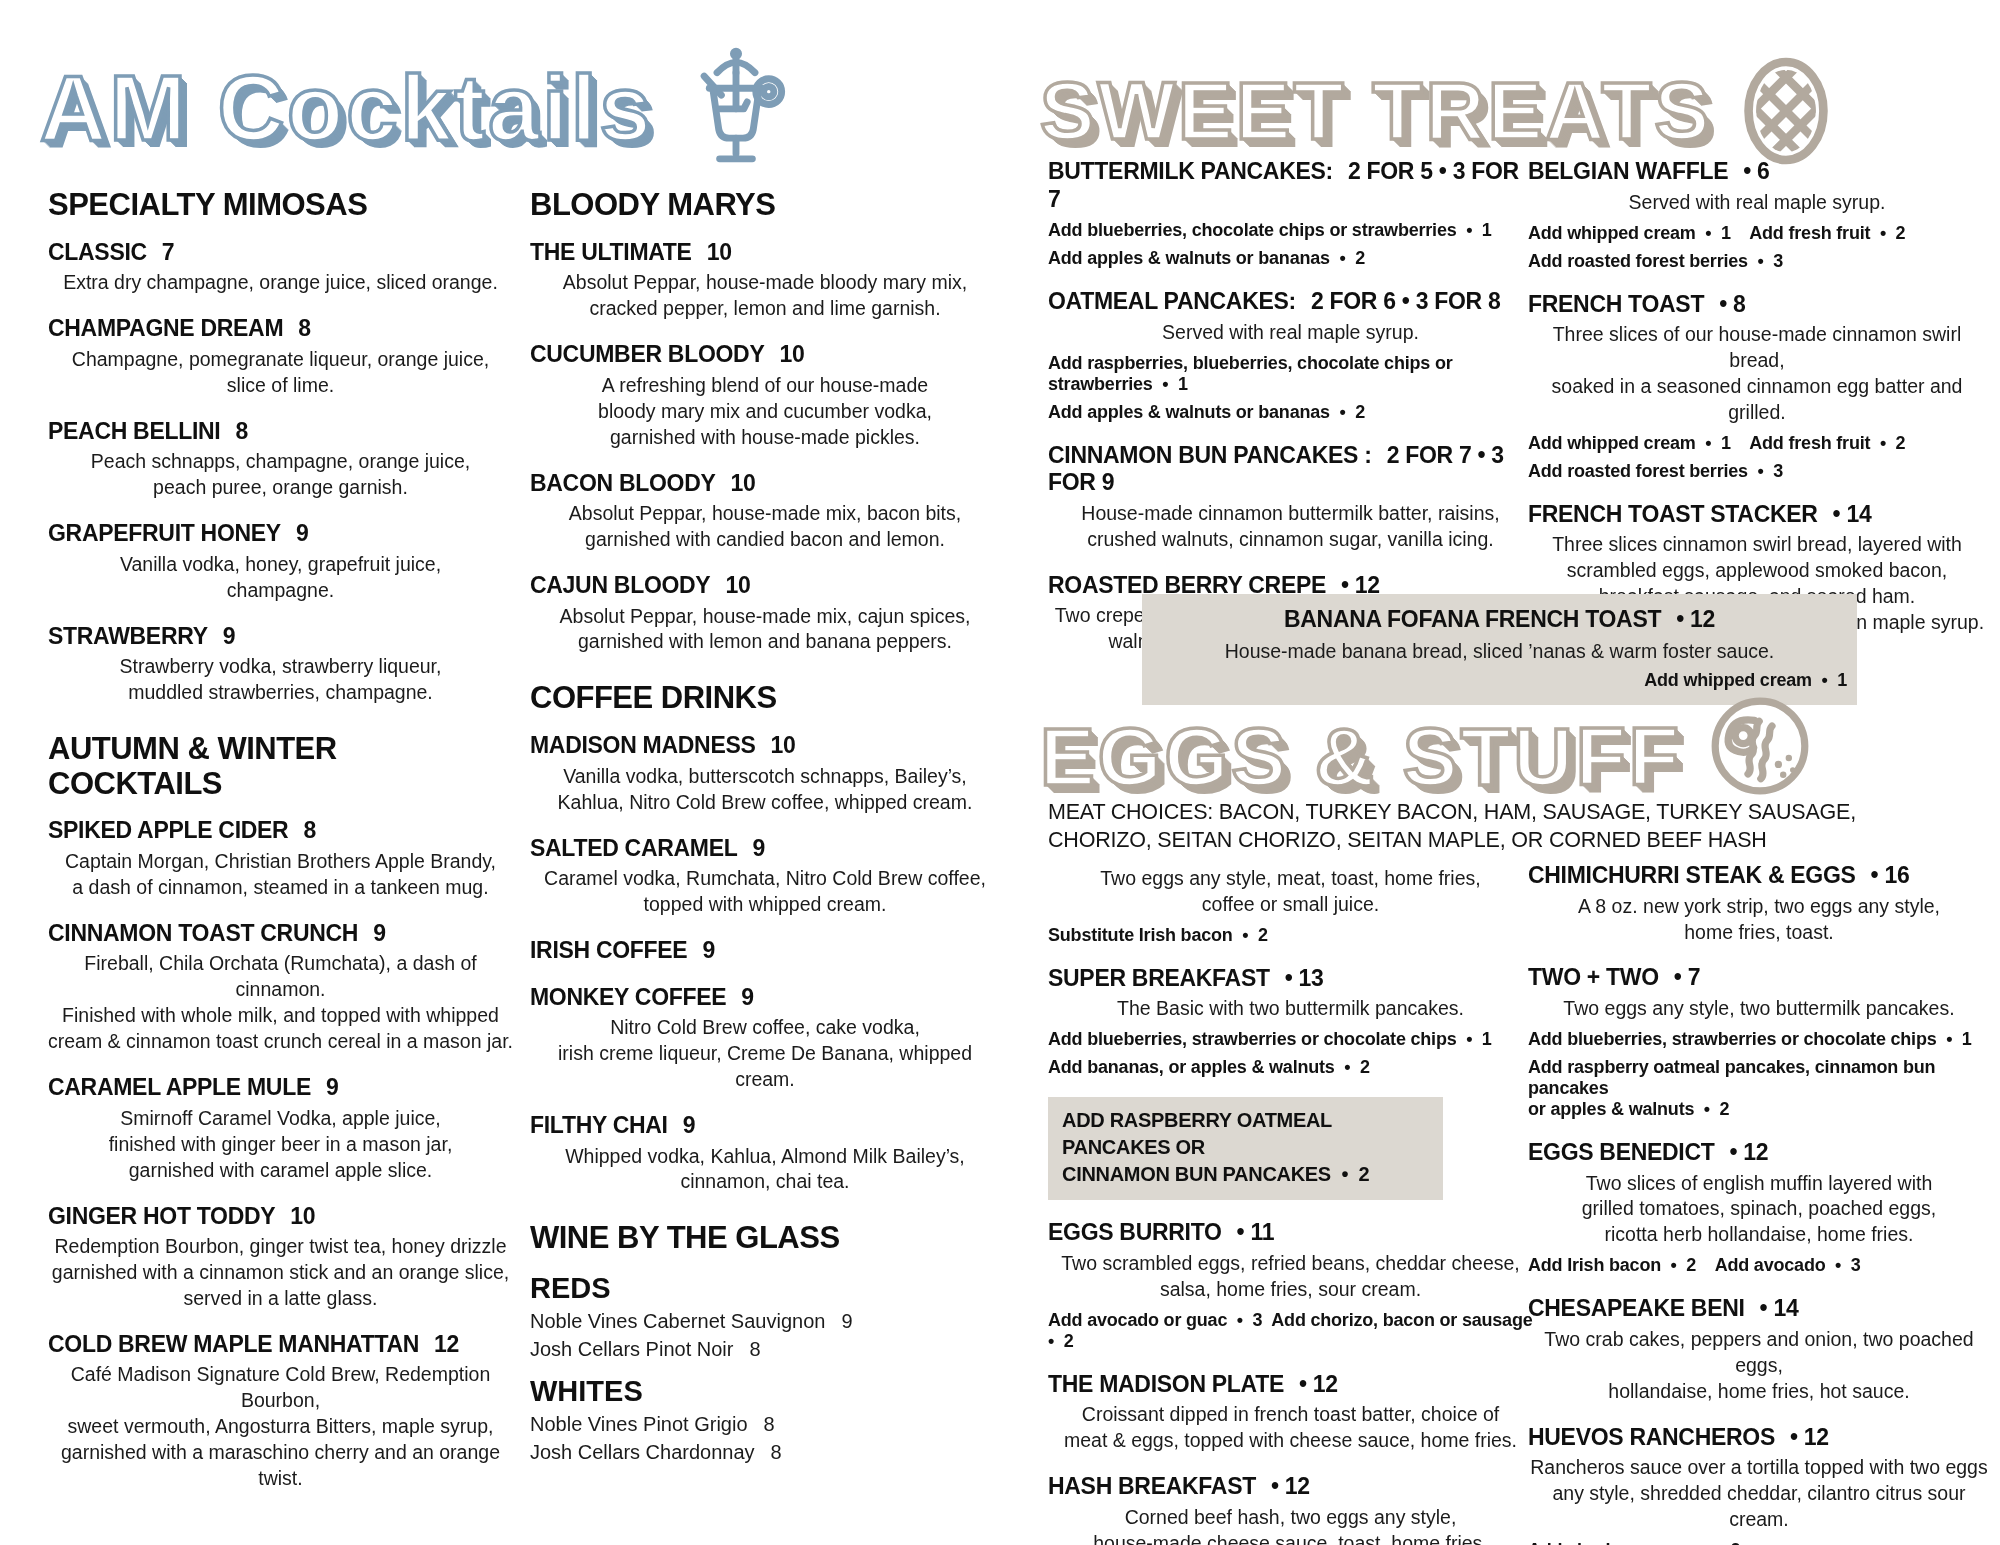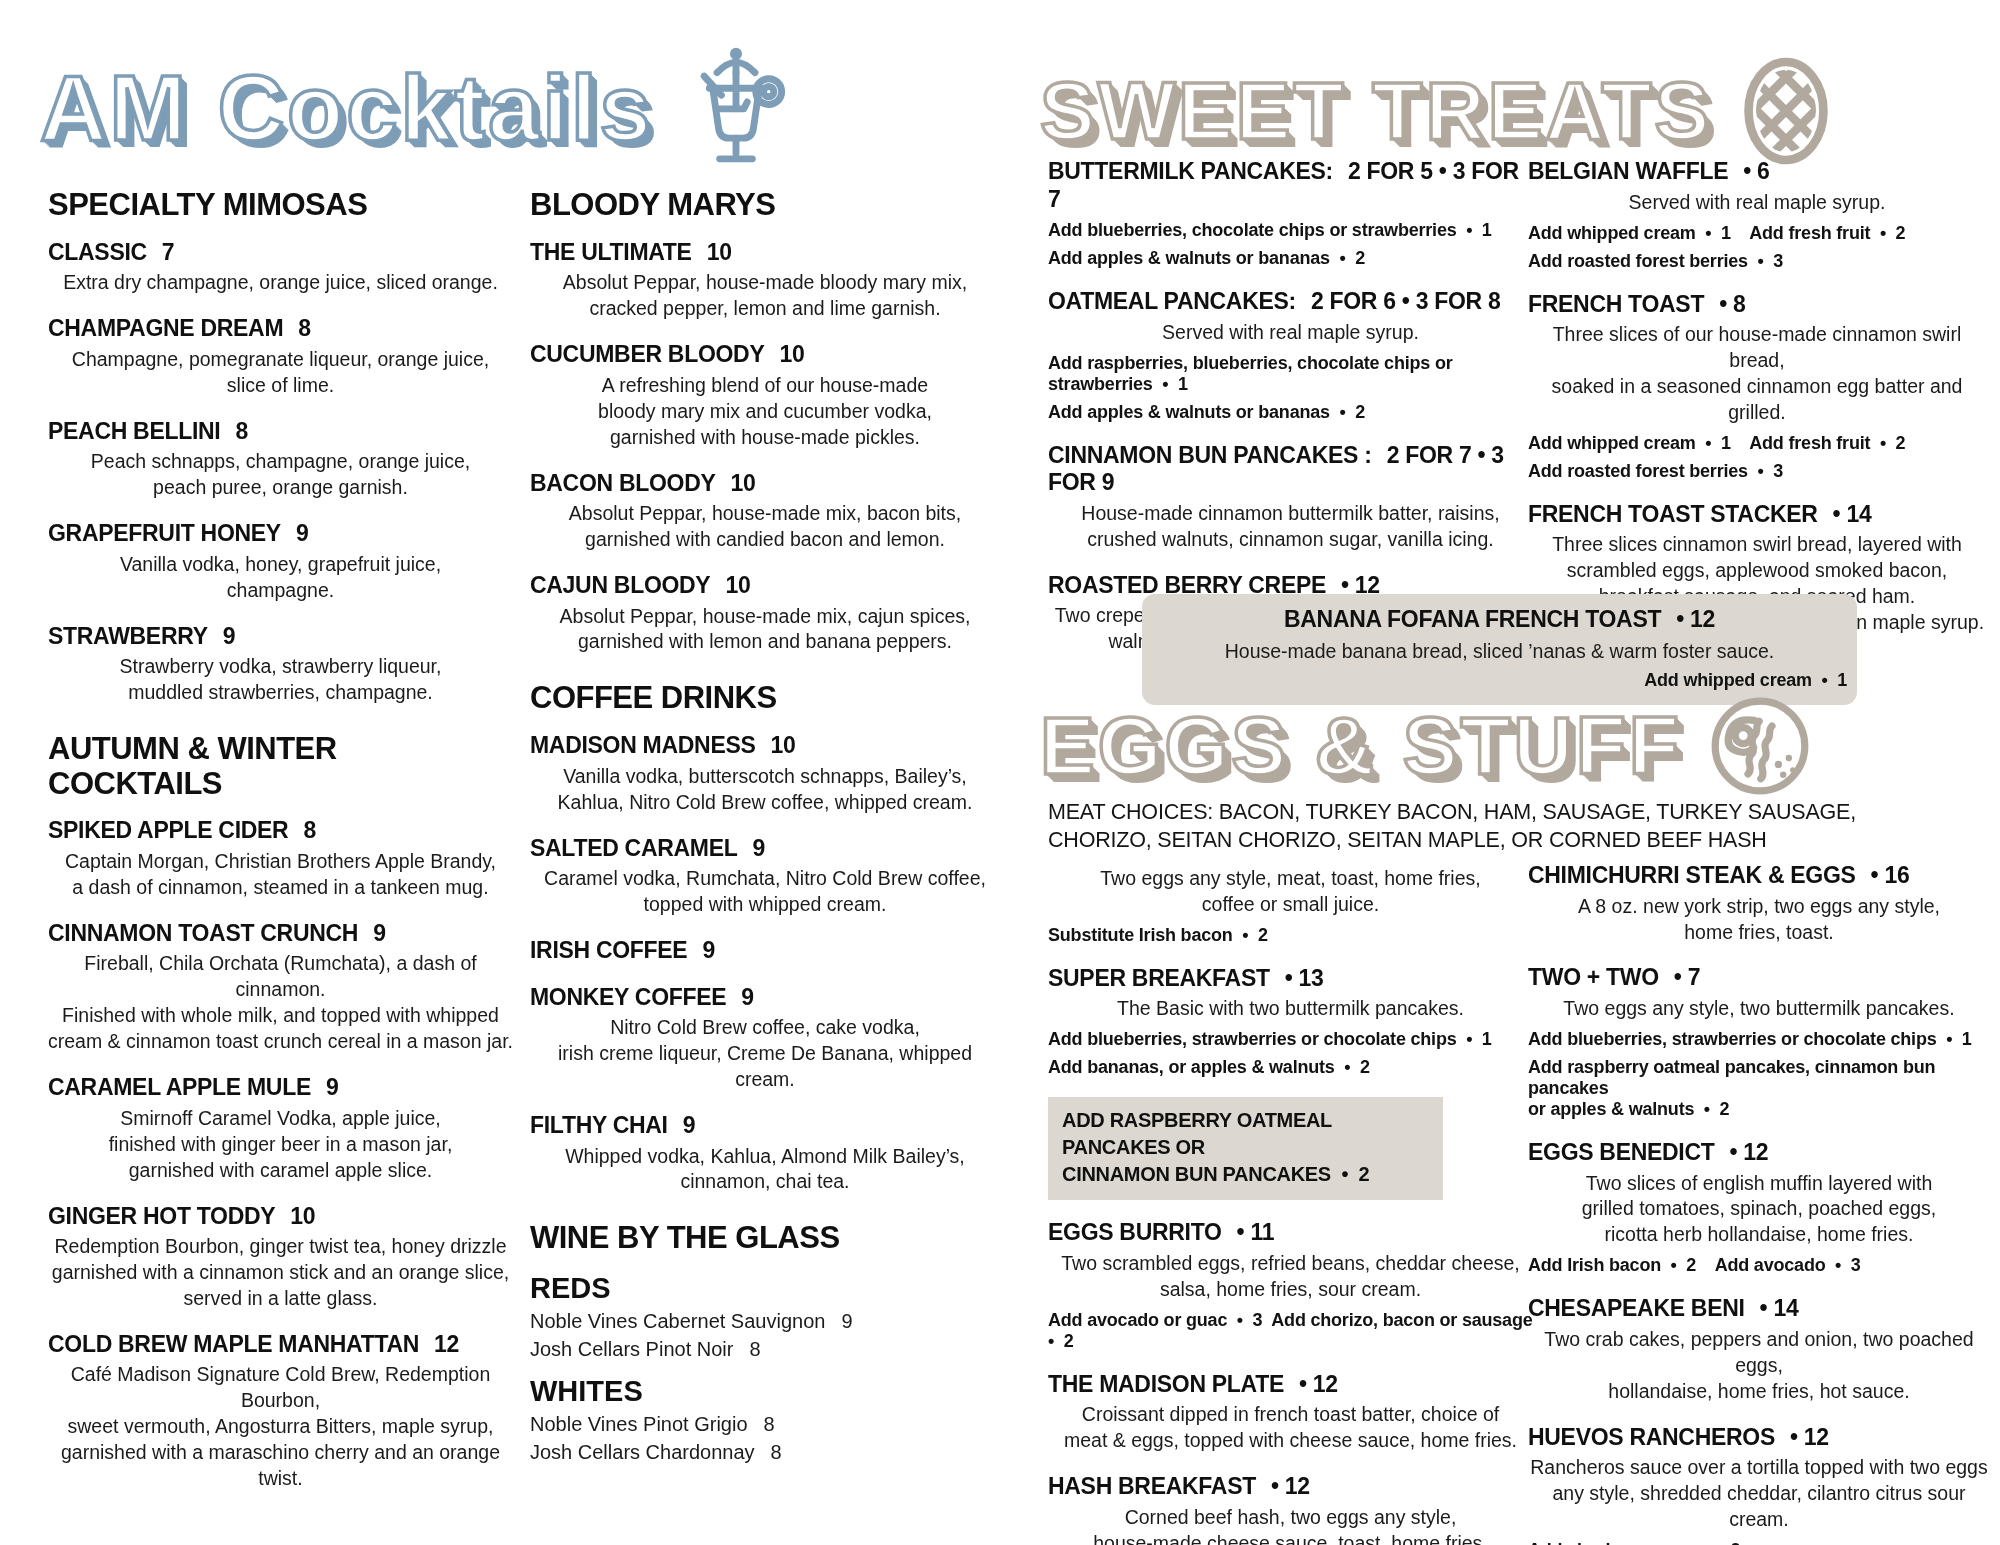--- a/index.html
+++ b/index.html
@@ -24,40 +24,40 @@
   .bubble-blue .t{
     -webkit-text-stroke:3.5px var(--blue);
     text-shadow:2px 2px 0 var(--blue),3px 3px 0 var(--blue),4px 4px 0 var(--blue),5px 5px 0 var(--blue),6px 6px 0 var(--blue),7px 7px 0 var(--blue);
   }
   .bubble-tan .t{
     -webkit-text-stroke:3.5px var(--tan);
     text-shadow:2px 2px 0 var(--tan),3px 3px 0 var(--tan),4px 4px 0 var(--tan),5px 5px 0 var(--tan),6px 6px 0 var(--tan),7px 7px 0 var(--tan),8px 8px 0 var(--tan);
   }
   .am-title{left:40px;top:46px;font-size:92px;}
   .sweet-title{left:1040px;top:53px;font-size:82px;}
-  .eggs-title{left:1040px;top:694px;font-size:82px;}
+  .eggs-title{left:1040px;top:694px;font-size:82px;align-items:flex-end;}
   
   .section-h{
     font-size:31px;font-weight:700;letter-spacing:-0.5px;line-height:1.12;
     margin:26px 0 16px 0;white-space:pre-wrap;
   }
   .section-h.first{margin-top:0;}
   .item{margin-bottom:19px;}
   .ih{font-size:23px;font-weight:700;letter-spacing:-0.3px;line-height:1.2;}
   .ih .price{margin-left:15px;font-weight:700;}
   .desc{font-size:19.5px;line-height:1.33;white-space:pre-wrap;color:#1b1b1b;margin-top:4px;text-align:center;}
   .addon{font-size:18px;font-weight:700;letter-spacing:-0.2px;white-space:pre-wrap;margin-top:7px;color:#121212;}
   
   .wine-label{font-size:29px;font-weight:700;margin:14px 0 4px 0;}
   .wine-row{font-size:20px;margin-top:5px;color:#1b1b1b;}
   .wine-row .price{margin-left:16px;}
   
   .banana-box{
     position:absolute;left:1142px;top:594px;width:715px;background:var(--box);
-    text-align:center;padding:12px 10px 14px 10px;box-sizing:border-box;border-radius:13px;
+    text-align:center;padding:12px 10px 14px 10px;box-sizing:border-box;
   }
   .banana-box .ih{font-size:23px;}
   .banana-box .desc{margin-top:5px;}
   .banana-box .addon{margin-top:5px;text-align:right;}
   .addon-box{
     background:var(--box);padding:10px 14px 12px 14px;margin:2px 0 19px 0;
     font-size:20px;font-weight:700;letter-spacing:-0.3px;line-height:1.35;white-space:pre-wrap;width:395px;box-sizing:border-box;
   }
   
   .meat-choices{

